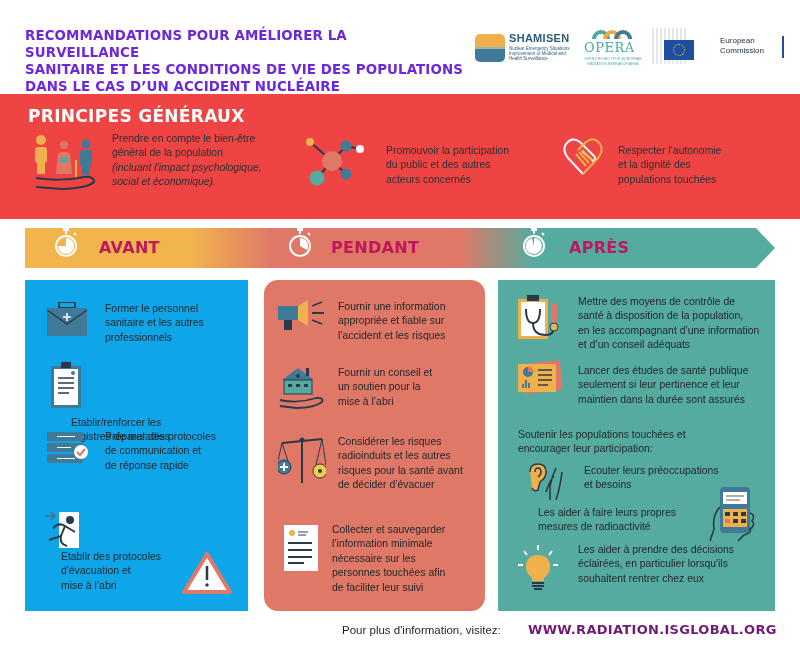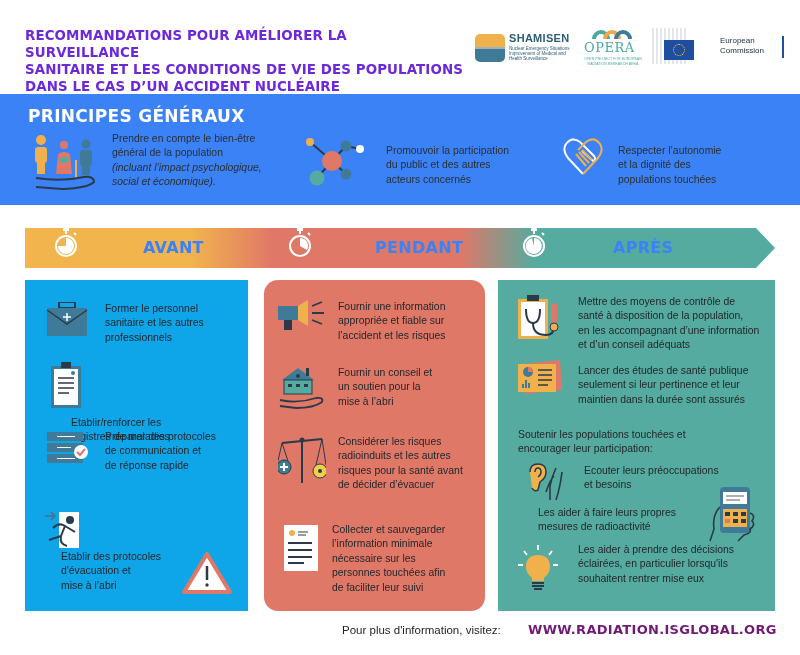--- a/index.html
+++ b/index.html
@@ -14,30 +14,30 @@
   .opera-arcs { position: absolute; left: 10px; top: 2px; width: 40px; height: 14px; }
   .opera-name { position: absolute; left: 2px; top: 16px; font-family: "DejaVu Serif", serif; font-size: 13px; color: #4ba9a1; letter-spacing: 0.5px; }
   .opera-sub { position: absolute; left: 0; top: 33px; width: 62px; font-size: 3.6px; line-height: 4.5px; color: #4ba9a1; text-align: center; }
   .logo-ec { position: absolute; left: 180px; top: 4px; width: 140px; height: 44px; }
   .ec-building { position: absolute; left: 2px; top: 2px; width: 36px; height: 36px; background: repeating-linear-gradient(90deg, #e3e6ea 0 2px, #ffffff 2px 4px); }
   .ec-flag { position: absolute; left: 14px; top: 14px; width: 30px; height: 20px; background: #1f4ea1; display: flex; align-items: center; justify-content: center; }
   .ec-stars { width: 12px; height: 12px; border-radius: 50%; border: 1.5px dotted #ffdd00; }
   .ec-text { position: absolute; left: 70px; top: 10px; font-size: 8px; line-height: 10px; color: #1b2a3a; }
   .ec-bar { position: absolute; left: 132px; top: 10px; width: 1.5px; height: 22px; background: #1f4ea1; }
 
-  .principes { position: absolute; left: 0; top: 94px; width: 800px; height: 111px; background: #3b82f6; }
+  .principes { position: absolute; left: 0; top: 94px; width: 800px; height: 125px; background: #ef4444; }
   .principes-title { position: absolute; left: 28px; top: 12px; color: #ffffff; font-family: "DejaVu Sans", sans-serif; font-weight: bold; font-size: 17px; letter-spacing: 0.3px; }
   .principle { position: absolute; top: 38px; display: flex; align-items: flex-start; }
   .principle-text { font-size: 10.4px; line-height: 14.3px; color: #2b2f33; }
   .principle-text em { font-style: italic; }
   .p-icon { flex: 0 0 auto; }
 
   .arrow-band { position: absolute; left: 25px; top: 228px; width: 750px; height: 40px; }
   .arrow-band svg { position: absolute; left: 0; top: 0; }
-  .phase-label { position: absolute; top: 10px; color: #3b82f6; font-family: "DejaVu Sans", sans-serif; font-weight: bold; font-size: 16px; letter-spacing: 0.3px; margin-left: 44px; }
+  .phase-label { position: absolute; top: 10px; color: #be185d; font-family: "DejaVu Sans", sans-serif; font-weight: bold; font-size: 16px; letter-spacing: 0.3px; }
   .stopwatch { position: absolute; top: 5px; width: 26px; height: 30px; }
 
   .col { position: absolute; top: 280px; height: 331px; }
   .col-avant { left: 25px; width: 223px; background: #0ea5e9; }
   .col-pendant { left: 264px; width: 221px; background: #e07868; border-radius: 14px; }
   .col-apres { left: 498px; width: 277px; background: #55ab9f; }
   .item { position: absolute; display: flex; align-items: flex-start; }
   .item-text { font-size: 10.4px; line-height: 14.4px; color: #23272b; }
   .item-icon { position: absolute; }
 
@@ -392,20 +392,20 @@
 
   <div class="item" style="left:18px; top:263px;">
     <svg width="44" height="48" viewBox="0 0 44 48">
       <path d="M22 2 V7 M8 8 L11 12 M36 8 L33 12 M2 22 H7 M37 22 H42" stroke="#ffffff" stroke-width="1.8"></path>
       <path d="M22 12 Q34 12 34 24 Q34 30 28 35 L28 38 L16 38 L16 35 Q10 30 10 24 Q10 12 22 12 Z" fill="#f0b04b"></path>
       <path d="M16 40 H28 M16 43 H28 M18 46 H26" stroke="#2b3a4a" stroke-width="1.8"></path>
     </svg>
     <div class="item-text" style="margin-left:18px;">
       <div>Les aider à prendre des décisions</div>
       <div>éclairées, en particulier lorsqu'ils</div>
-      <div>souhaitent rentrer mise eux</div>
+      <div>souhaitent rentrer chez eux</div>
     </div>
   </div>
 </div>
 
 <div class="footer">
   <span>Pour plus d'information, visitez: </span><span class="footer-url">WWW.RADIATION.ISGLOBAL.ORG</span>
 </div>
 
 </body></html>

